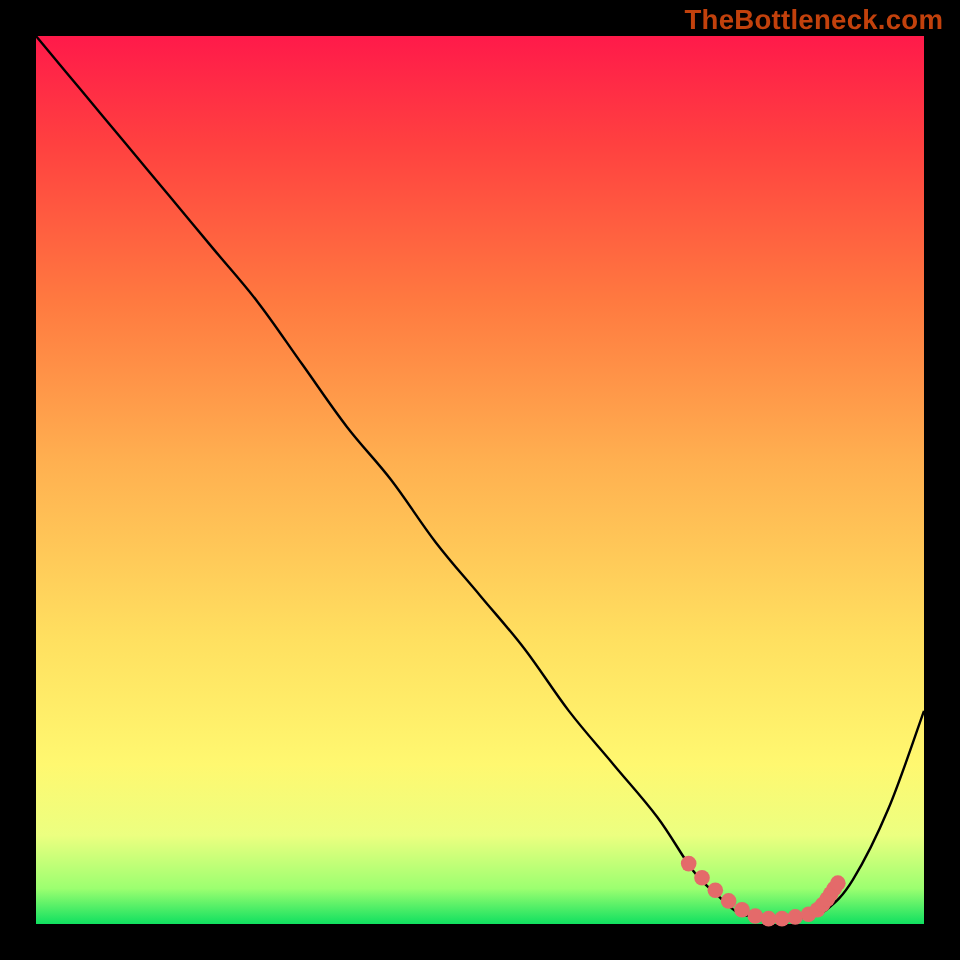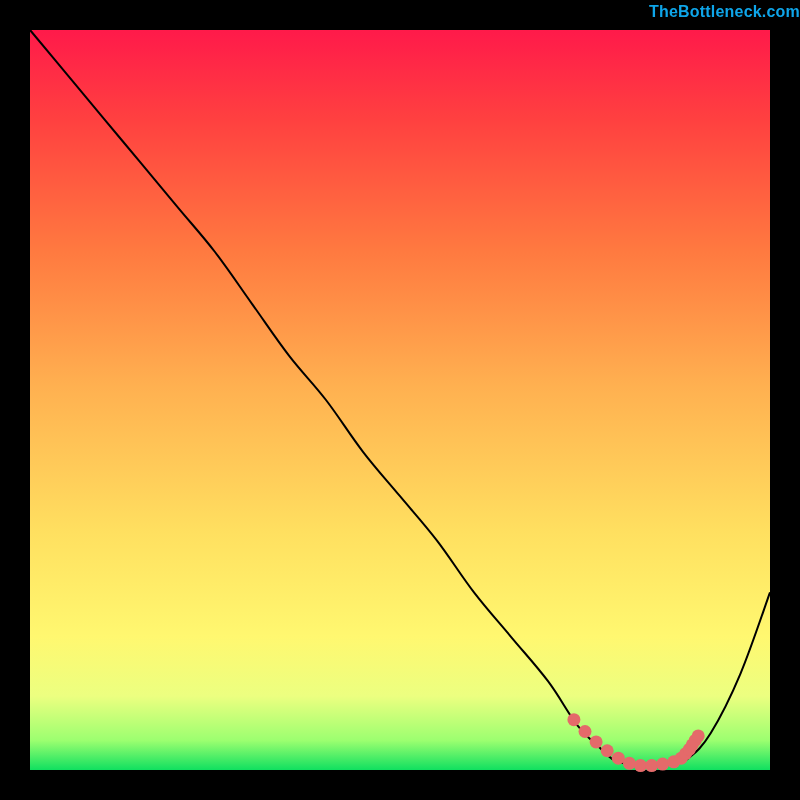--- a/index.html
+++ b/index.html
@@ -13,23 +13,23 @@
   }
   .stage {
     position: relative;
     width: 800px;
     height: 800px;
     background: #000;
   }
   .watermark {
     position: absolute;
     top: 3px;
-    right: 0;
-    color: #0ea5e9;
-    font-size: 16px;
+    right: 14px;
+    color: #c2410c;
+    font-size: 23px;
     font-weight: 600;
     letter-spacing: 0.2px;
     z-index: 20;
   }
   svg {
     position: absolute;
     left: 0;
     top: 0;
   }
 </style>

